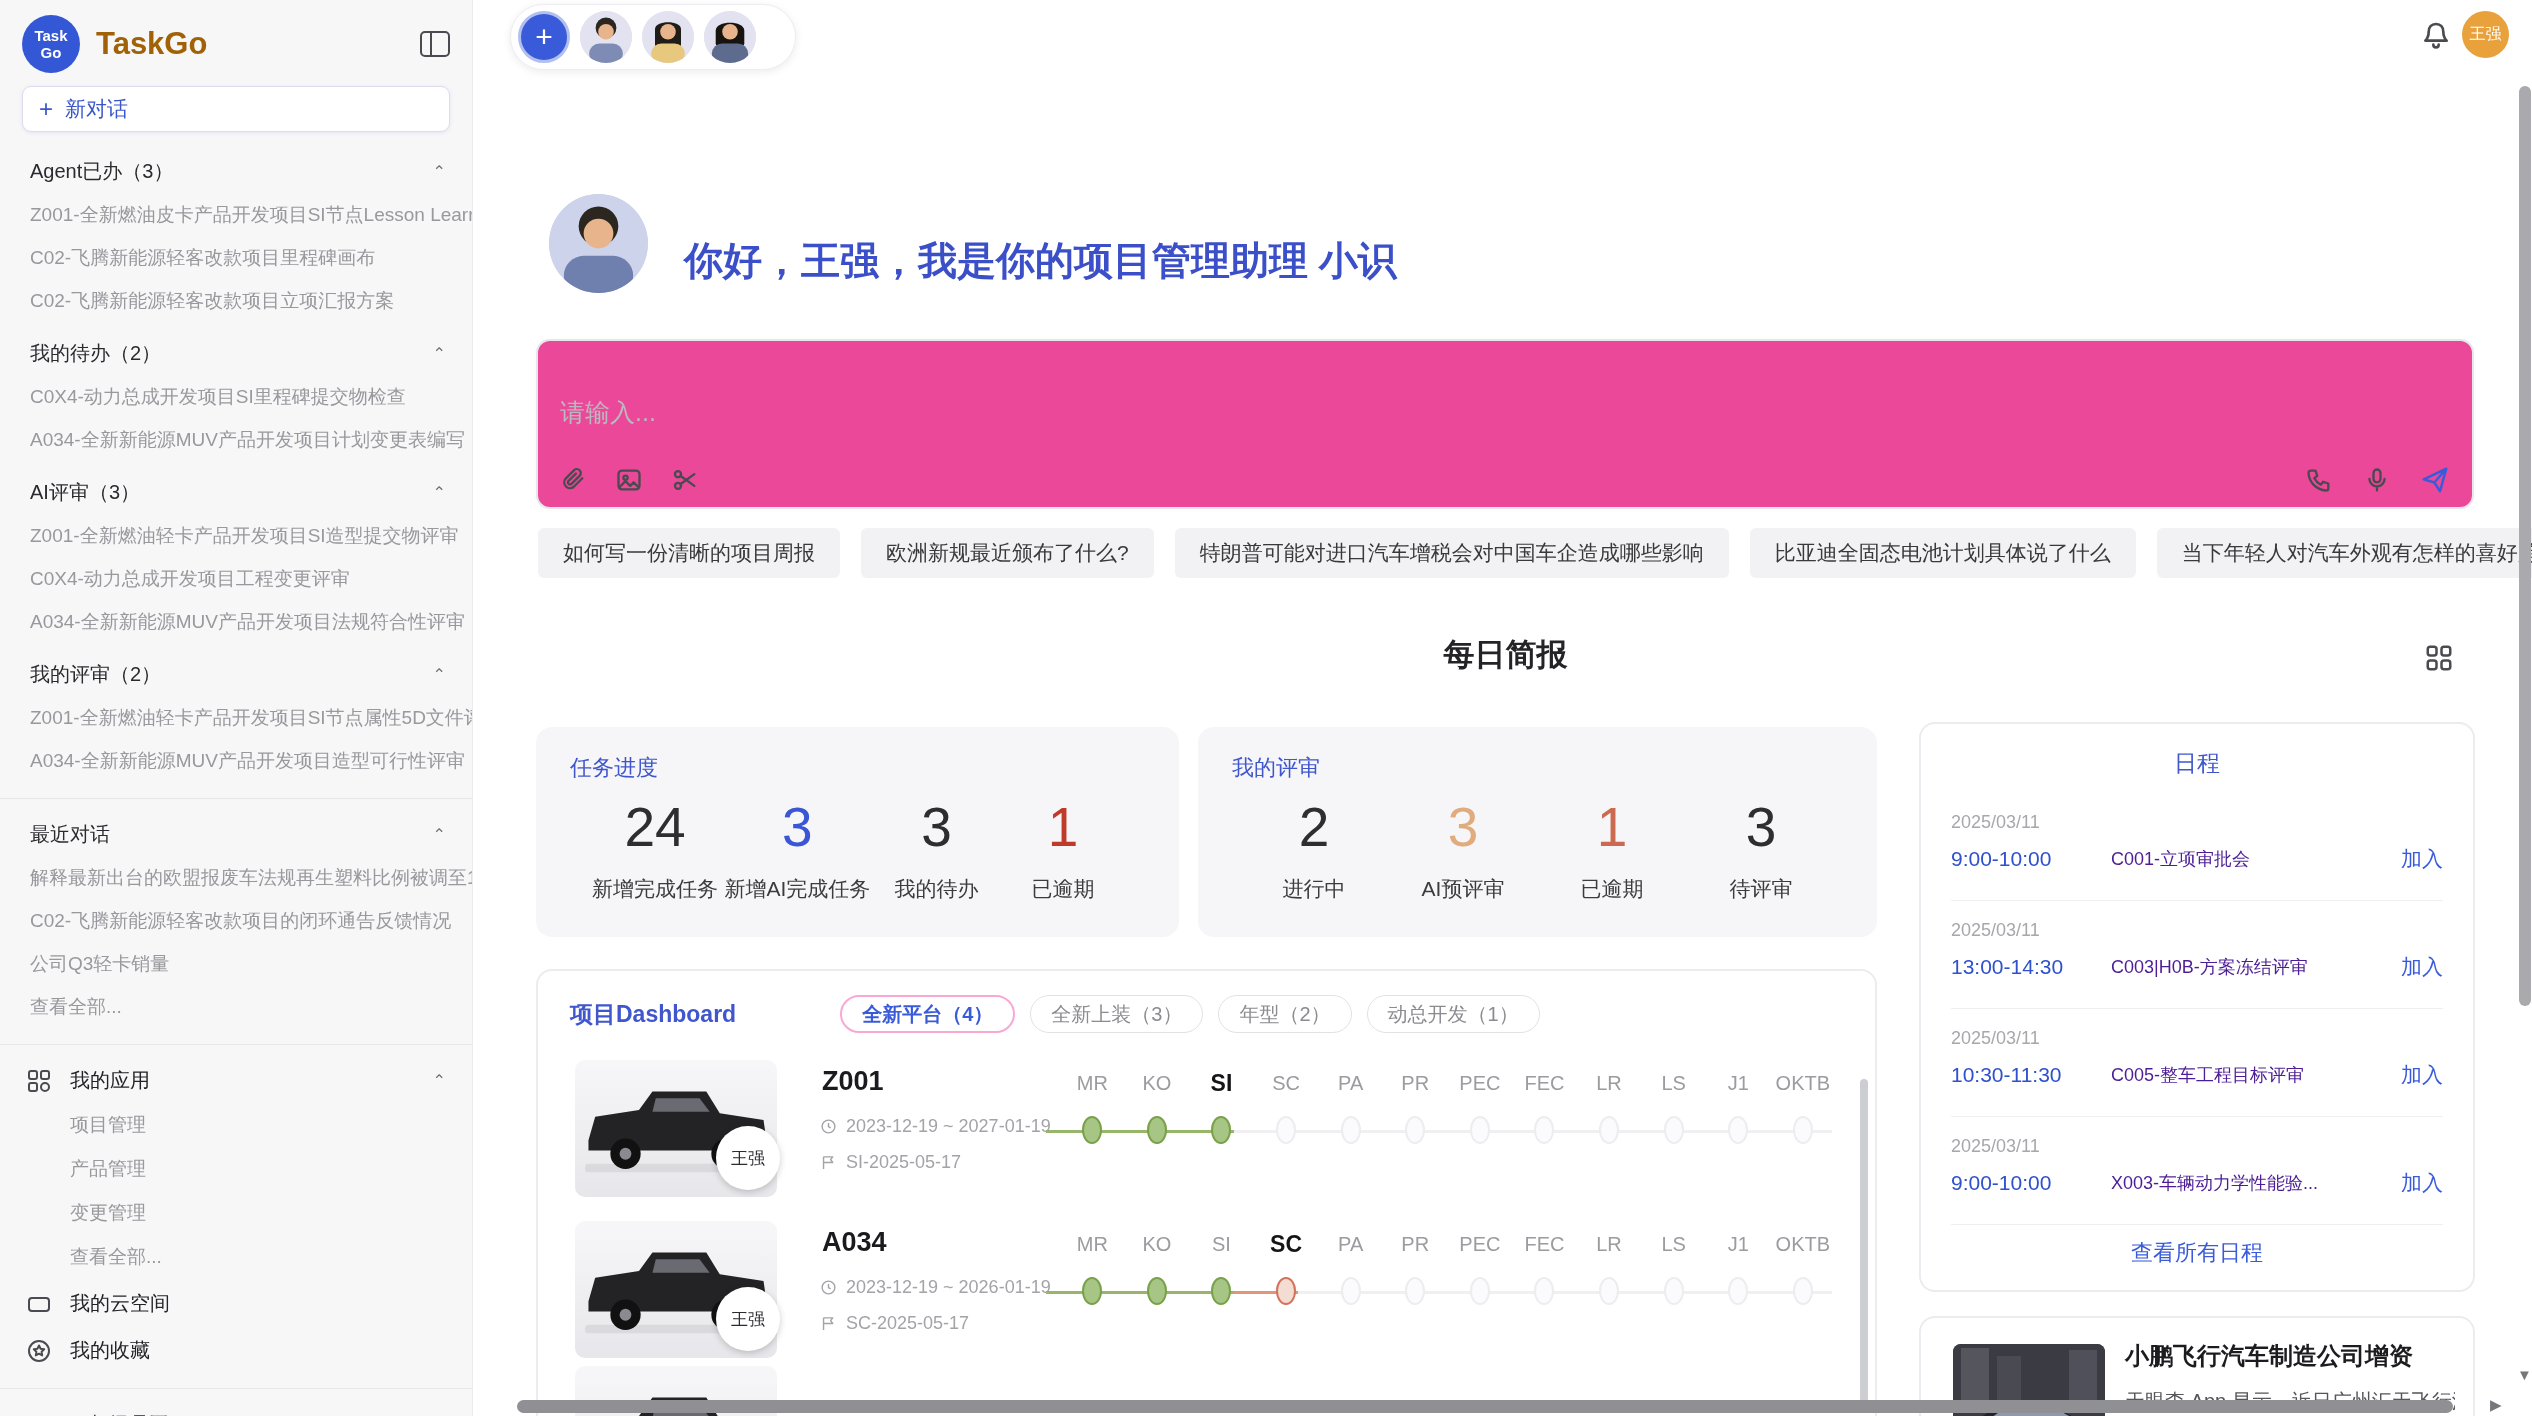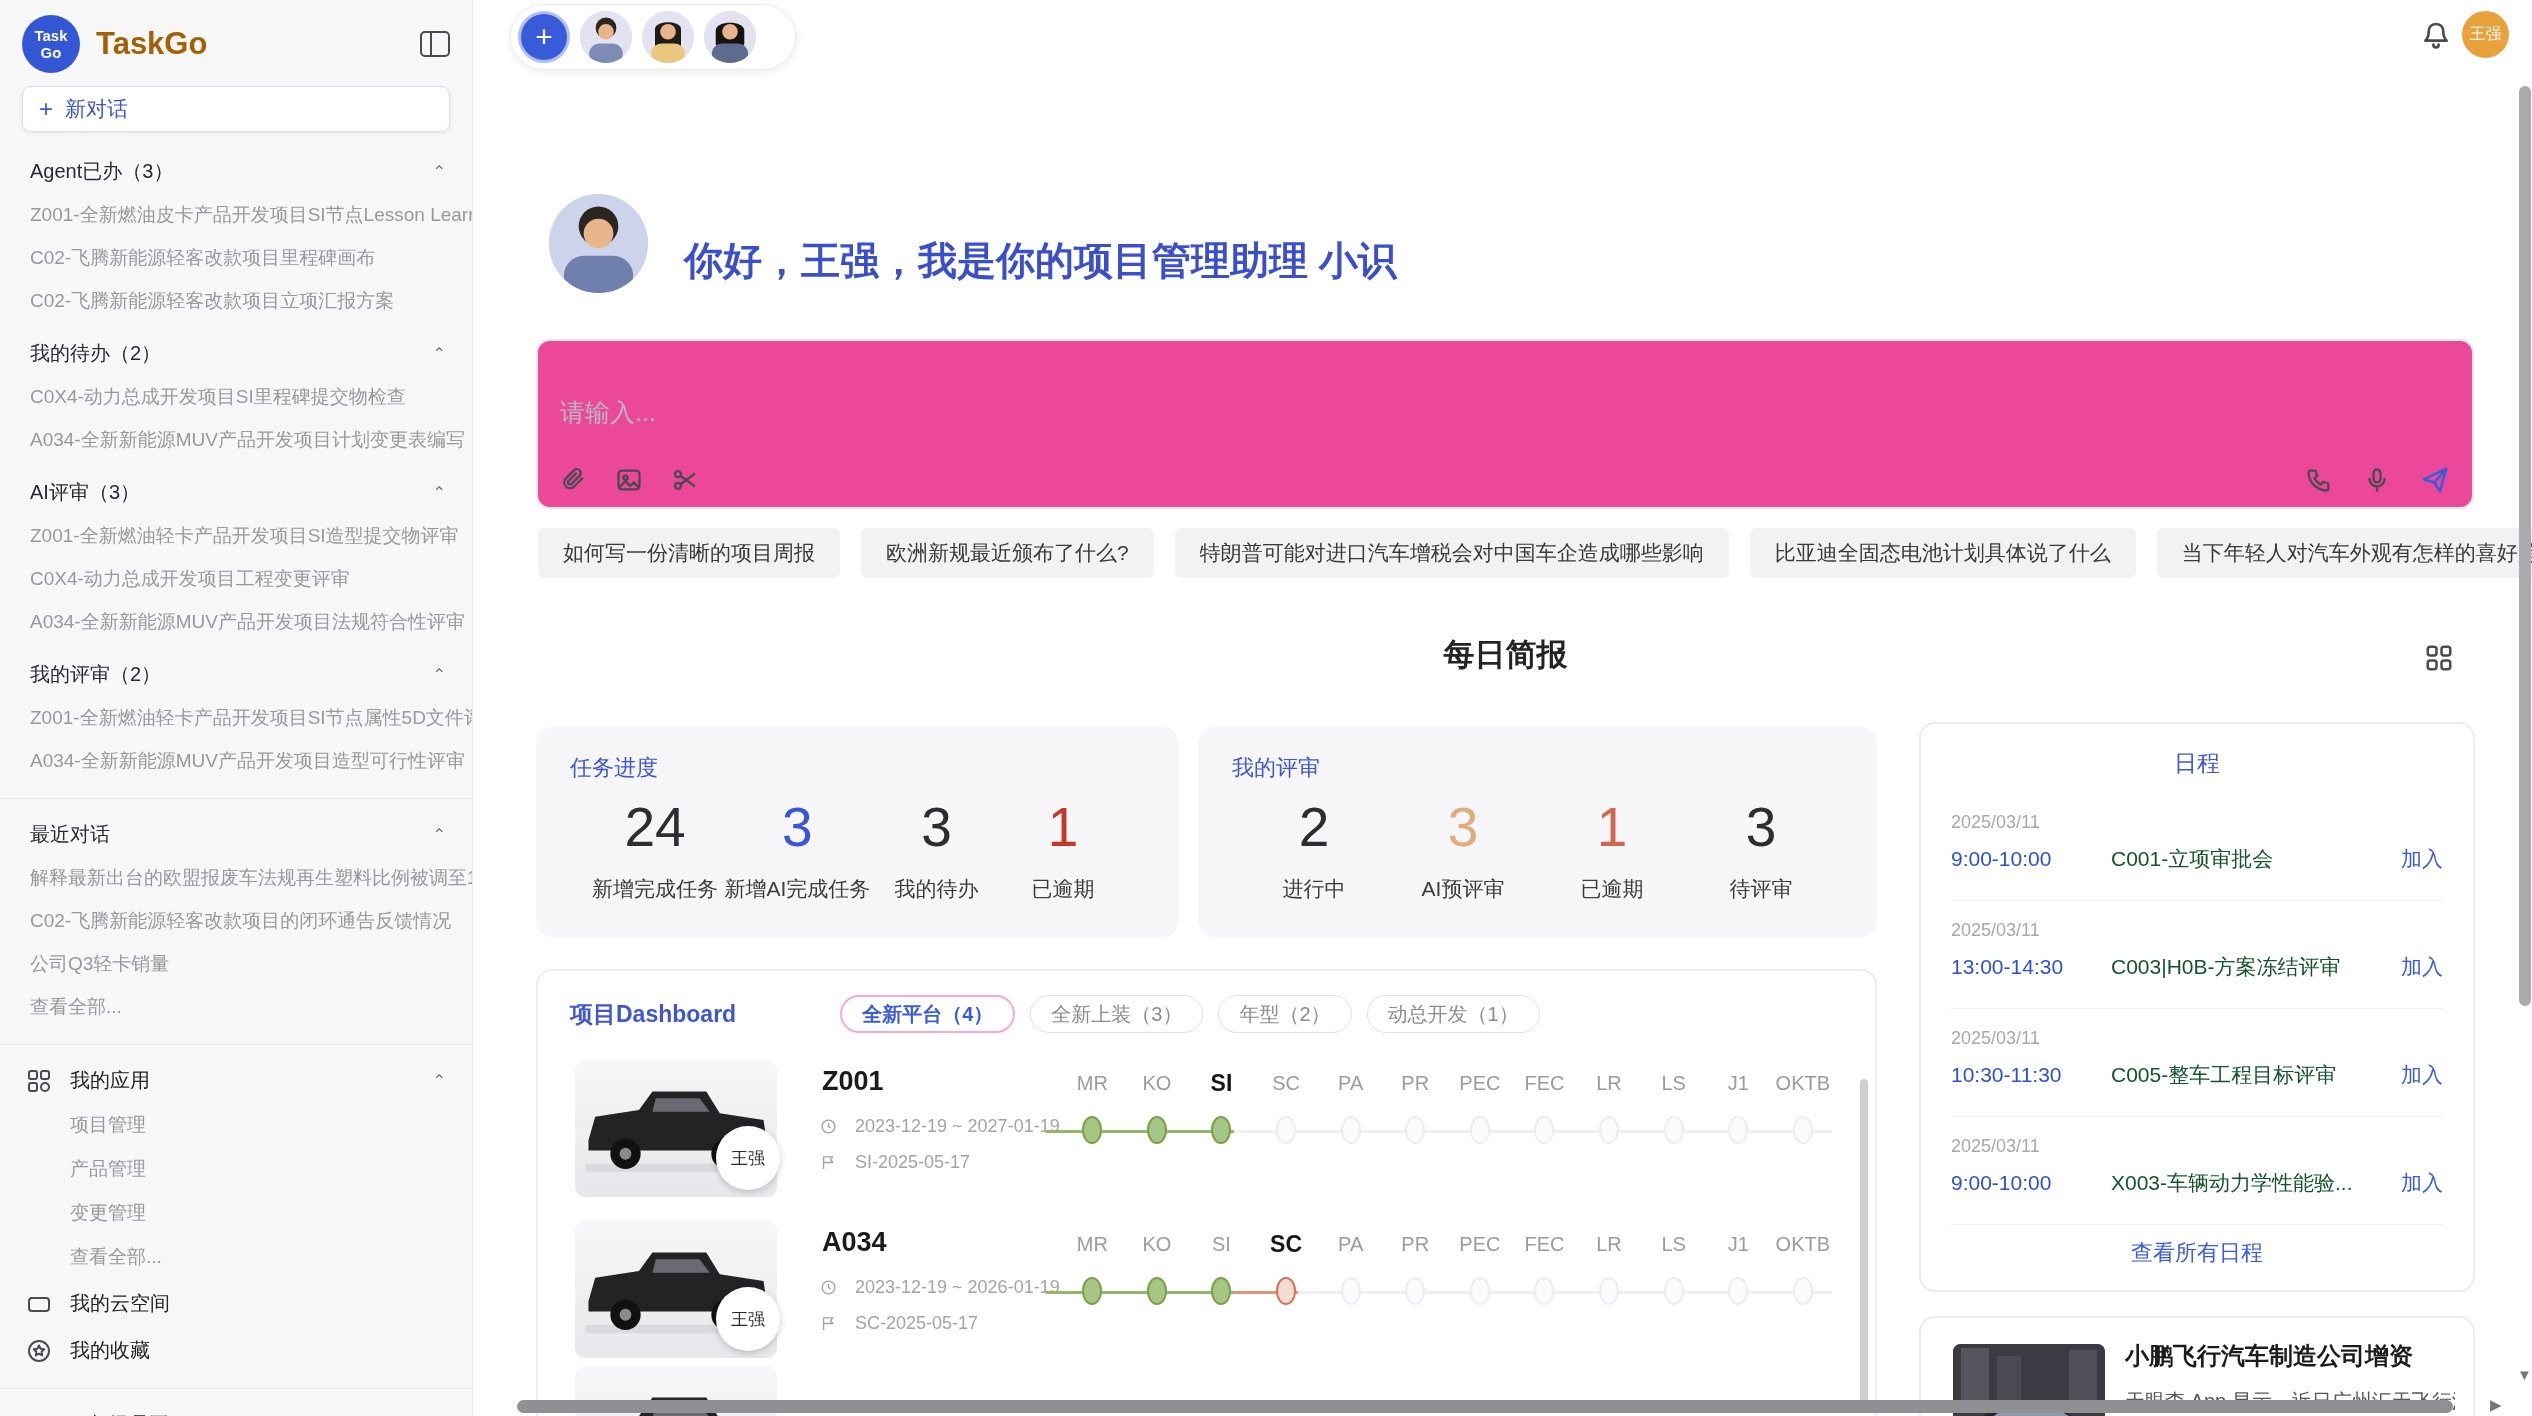--- a/index.html
+++ b/index.html
@@ -62,21 +62,21 @@
   .dashboard{position:absolute;left:536px;top:969px;width:1341px;height:470px;border:2px solid #ececf0;border-radius:16px;background:#fff;box-sizing:border-box;overflow:hidden;}
   .dash-header{display:flex;align-items:center;padding:24px 32px 0;}
   .dash-title{font-size:23px;font-weight:600;color:#3f56cc;}
   .dash-tabs{display:flex;gap:15px;margin-left:104px;}
   .tab{height:38px;border-radius:19px;border:1px solid #e2e2e6;background:#fff;color:#8b8b90;font-size:20px;display:flex;align-items:center;padding:0 20px;box-sizing:border-box;cursor:pointer;white-space:nowrap;}
   .tab.active{border:2px solid #f9a8d4;color:#3a5bd9;font-weight:600;}
   .project-row{position:absolute;left:0;width:100%;height:160px;}
   .truck{position:absolute;left:37px;top:0;width:202px;height:137px;border-radius:10px;overflow:hidden;background:linear-gradient(#f7f7f9,#e7e7eb);}
   .owner-badge{position:absolute;left:178px;top:66px;width:64px;height:64px;border-radius:50%;background:#fff;box-shadow:0 2px 7px rgba(0,0,0,.20);display:flex;align-items:center;justify-content:center;font-size:17px;color:#2c2c30;}
   .p-name{position:absolute;left:284px;top:6px;font-size:27px;font-weight:700;color:#1b1b1f;}
-  .p-meta{position:absolute;left:282px;font-size:18px;color:#a3a3a8;display:flex;align-items:center;gap:18px;}
+  .p-meta{position:absolute;left:282px;font-size:18px;color:#a3a3a8;display:flex;align-items:center;gap:9px;}
   .p-dates{top:56px;}
   .p-flag{top:92px;}
   .ms-labels{position:absolute;left:522px;top:8px;width:776px;display:flex;}
   .ms-cell{width:64.6px;text-align:center;font-size:20px;color:#9b9ba0;line-height:30px;}
   .ms-cell.active{color:#151518;font-weight:700;font-size:23px;}
   .ms-dots{position:absolute;left:522px;top:56px;width:776px;height:32px;}
   .ms-line{position:absolute;left:-14px;right:4px;top:14px;height:3px;background:#f0f0f2;}
   .ms-line-seg{position:absolute;top:14px;height:3px;}
   .seg-green{left:-14px;width:188px;background:#98b56c;}
   .seg-orange{left:174px;width:64px;background:#e29579;}
@@ -87,21 +87,21 @@
   .dot.current{background:#f3dcd2;border-color:#d3735a;}
   .dash-scrollbar{position:absolute;right:7px;top:108px;width:8px;height:330px;background:#cdced2;border-radius:4px;cursor:pointer;}
 
   
   .schedule{position:absolute;left:1919px;top:722px;width:556px;height:570px;border:2px solid #ececf0;border-radius:16px;background:#fff;box-sizing:border-box;}
   .sched-title{text-align:center;margin-top:24px;font-size:23px;color:#3f56cc;}
   .sched-item{position:absolute;left:30px;right:30px;height:96px;border-bottom:1px solid #efeff2;}
   .s-date{font-size:18px;color:#a7a7ac;margin-top:8px;}
   .s-row{display:flex;margin-top:12px;align-items:center;}
   .s-time{font-size:21px;color:#2f51cc;width:152px;flex:none;}
-  .s-title{font-size:21px;color:#14532d;flex:1;margin-left:8px;white-space:nowrap;overflow:hidden;}
+  .s-title{font-size:18px;color:#4c1d95;flex:1;margin-left:8px;white-space:nowrap;overflow:hidden;}
   .s-join{font-size:21px;color:#3a5bd9;cursor:pointer;flex:none;}
   .sched-all{position:absolute;left:0;right:0;top:514px;text-align:center;font-size:22px;color:#3a5bd9;cursor:pointer;}
 
   
   .news{position:absolute;left:1919px;top:1316px;width:556px;height:130px;border:2px solid #ececf0;border-radius:16px;background:#fff;box-sizing:border-box;overflow:hidden;}
   .news-img{position:absolute;left:32px;top:26px;width:152px;height:100px;border-radius:8px;background:linear-gradient(#45454e,#2c2c33);overflow:hidden;}
   .news-title{position:absolute;left:204px;top:22px;font-size:24px;font-weight:700;color:#1c1c20;}
   .news-text{position:absolute;left:204px;top:70px;font-size:20px;color:#55555a;width:330px;white-space:nowrap;overflow:hidden;}
 
   

